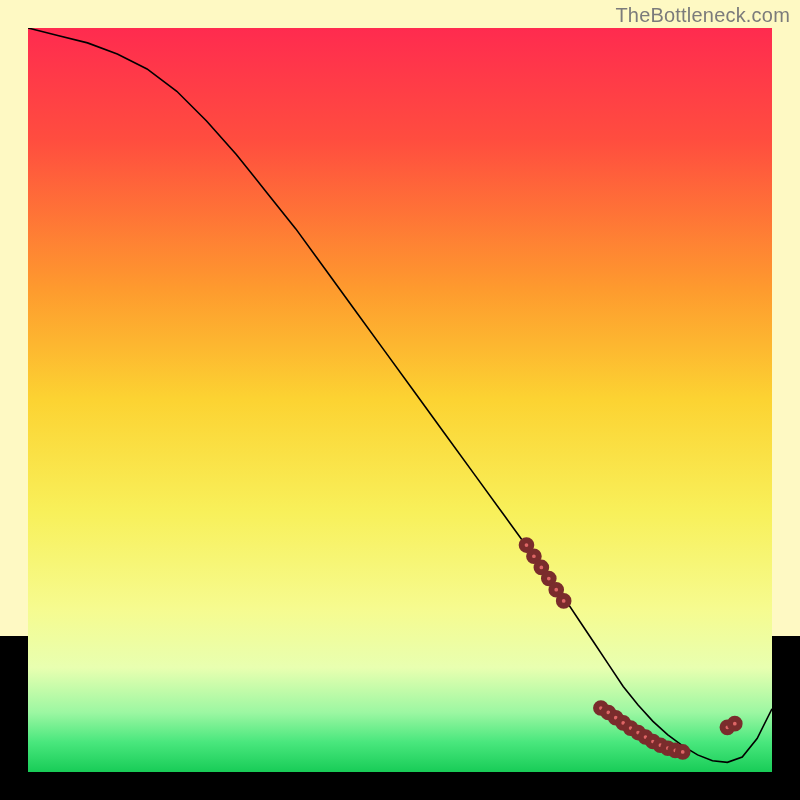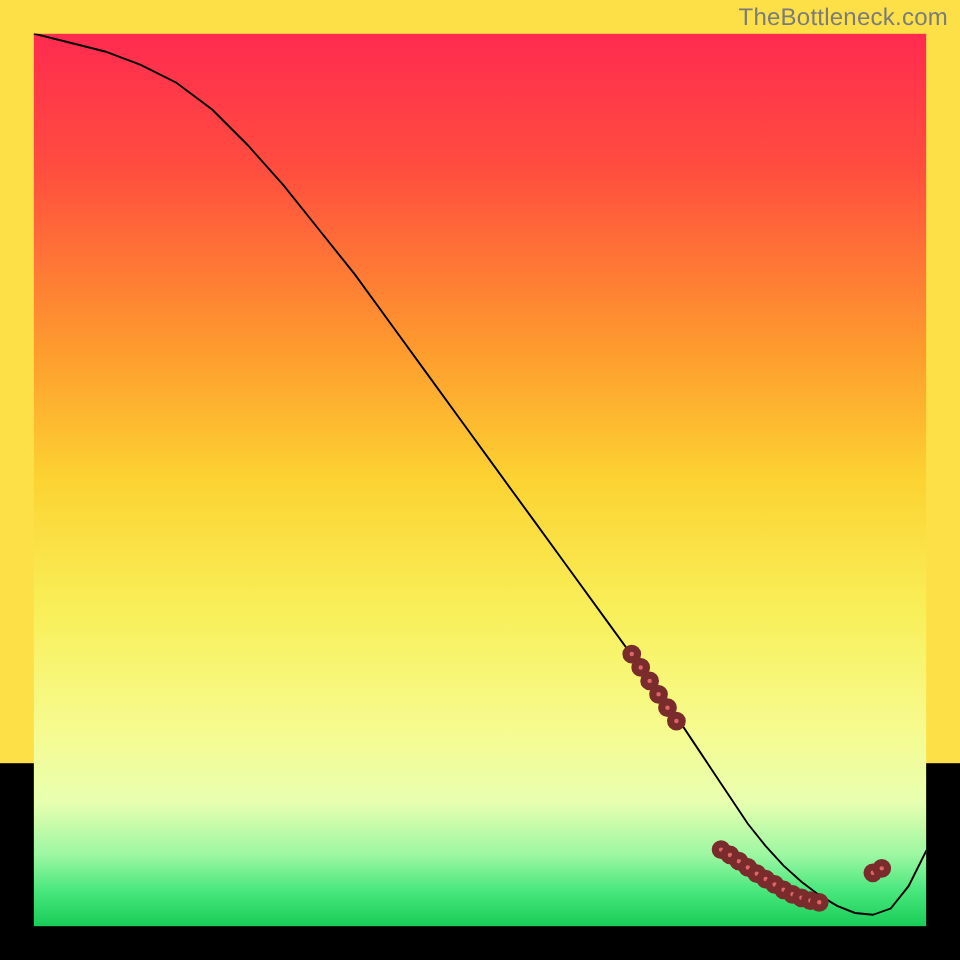--- a/index.html
+++ b/index.html
@@ -8,21 +8,21 @@
     width: 800px;
     height: 800px;
     background: #000;
     font-family: Arial, Helvetica, sans-serif;
     overflow: hidden;
   }
   .frame {
     position: relative;
     width: 800px;
     height: 636px;
-    background: #fde047;
+    background: #fef9c3;
   }
   .watermark {
     position: absolute;
     top: 4px;
     right: 10px;
     color: #7b7b7b;
     font-size: 20px;
     font-weight: 500;
     letter-spacing: 0.2px;
     z-index: 50;

